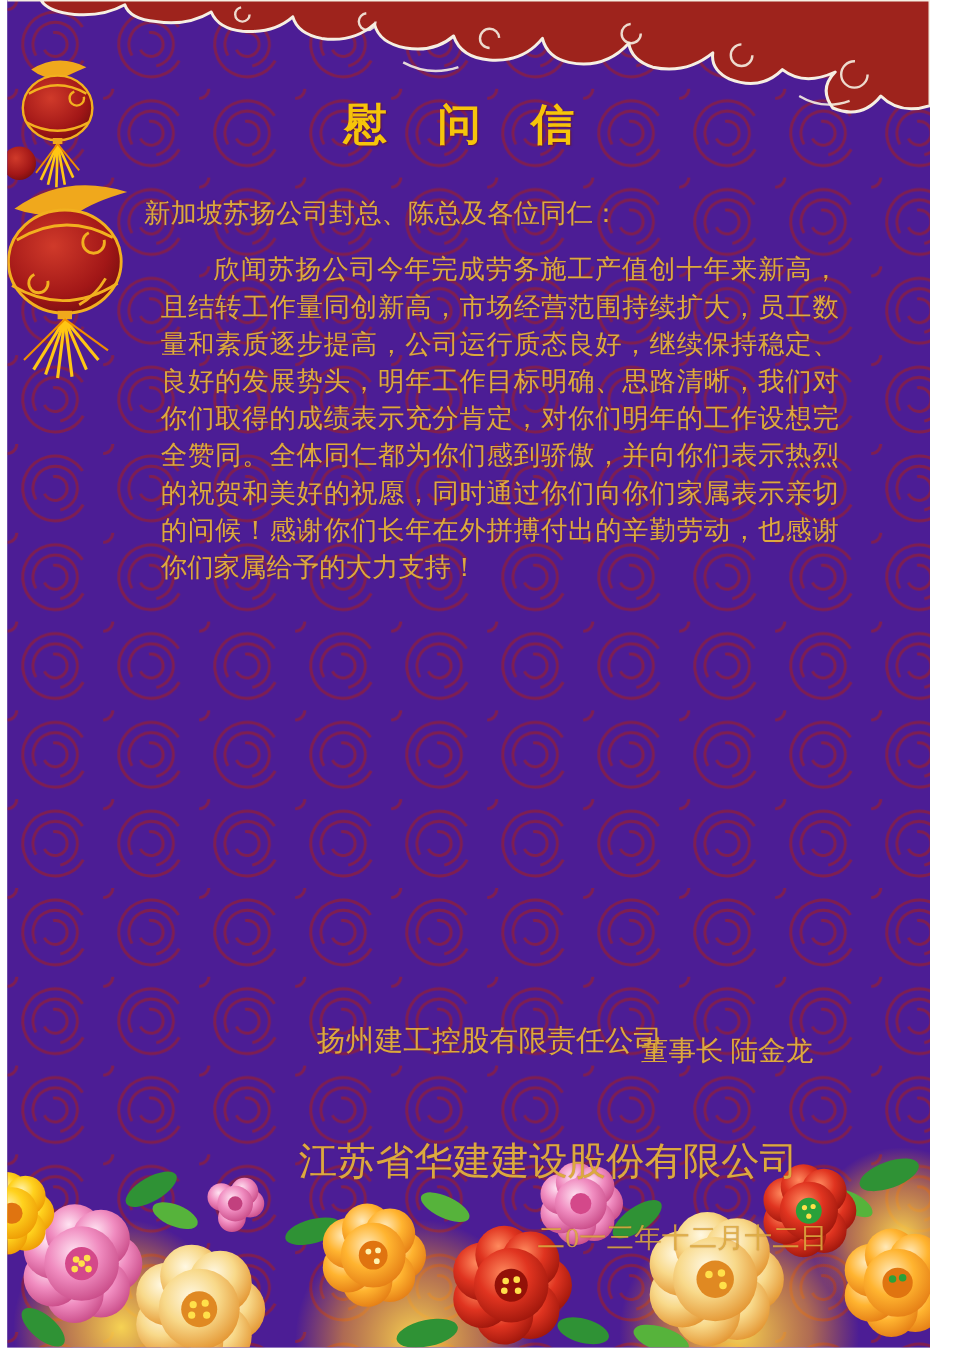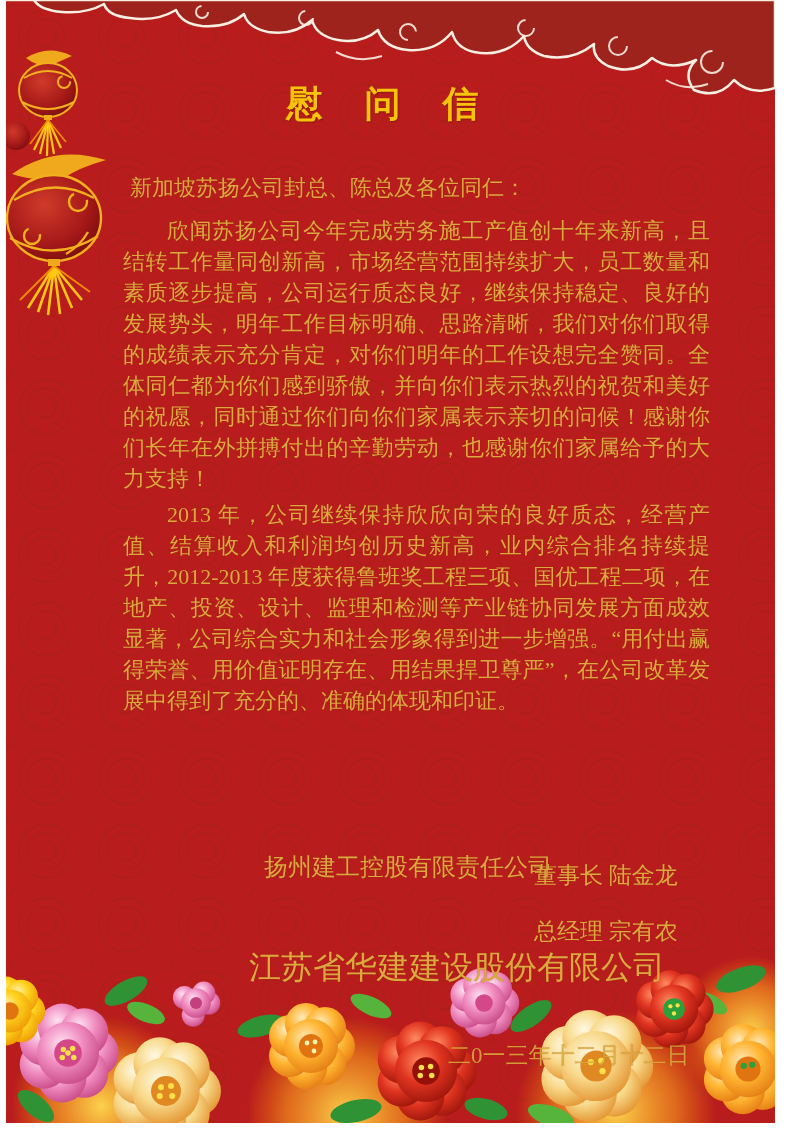--- a/index.html
+++ b/index.html
@@ -3,50 +3,50 @@
 <meta charset="utf-8">
 <style>
   html,body{margin:0;padding:0;}
   body{
     width:800px;height:1130px;position:relative;overflow:hidden;
     background:#ffffff;
     font-family:"Liberation Serif", serif;
   }
   .paper{
     position:absolute;left:6px;top:0;width:769px;height:1123px;
-    background:#b91c1c;overflow:hidden;
+    background:#4c1d95;overflow:hidden;
   }
   .bg-swirl{position:absolute;left:0;top:0;z-index:0;}
   .cloud-band{position:absolute;left:0;top:0;z-index:1;}
   .lanterns{position:absolute;left:0;top:16px;z-index:2;}
   .flowers{position:absolute;left:0;bottom:0;z-index:4;}
 
   .letter-title{
     position:absolute;left:0;top:80px;width:100%;z-index:5;
     text-align:center;font-family:"Liberation Sans", sans-serif;
     font-weight:bold;font-size:36px;letter-spacing:16px;
     color:#f6c40a;text-shadow:1px 1px 1px rgba(110,20,10,.55);
   }
   .letter-body{
     position:absolute;left:112px;top:160px;width:597px;z-index:5;
     color:#dca93f;font-size:22px;line-height:31px;text-align:justify;
     text-shadow:0 0 1px rgba(120,40,10,.45);
   }
-  .letter-body .salutation{margin:12px;text-indent:0;}
-  .letter-body p{margin:5px;text-indent:2em;}
+  .letter-body .salutation{margin:2px;text-indent:0;}
+  .letter-body p{margin:16px;text-indent:2em;}
   .sig{
     position:absolute;z-index:5;color:#dca93f;font-size:23px;white-space:nowrap;
     text-shadow:0 0 1px rgba(120,40,10,.45);
     font-family:Liberation Serif, serif;
   }
   .sig-company1{left:258px;top:851px;font-size:24px;}
   .sig-chairman{left:528px;top:860px;}
   .sig-gm{left:528px;top:916px;}
   .sig-company2{left:243px;top:946px;font-size:32px;}
-  .sig-date{left:442px;top:1040px;z-index:5;opacity:.88;text-align:center;}
+  .sig-date{left:442px;top:1016px;z-index:5;opacity:.88;text-align:center;}
 </style>
 </head>
 <body>
 
 <div class="paper">
 
   <svg class="bg-swirl" width="769" height="1123">
     <defs>
       <pattern id="swirl" width="80" height="74" patternUnits="userSpaceOnUse">
         <g fill="none" stroke="#aa1f16" stroke-width="2.4" opacity="0.55">
@@ -142,26 +142,24 @@
           <path d="M48,250 L84,276"></path>
       </g>
     </g>
   </svg>
 
   <div class="letter-title">慰 问 信</div>
 
   <div class="letter-body">
     <p class="salutation">新加坡苏扬公司封总、陈总及各位同仁：</p>
     <p>欣闻苏扬公司今年完成劳务施工产值创十年来新高，且结转工作量同创新高，市场经营范围持续扩大，员工数量和素质逐步提高，公司运行质态良好，继续保持稳定、良好的发展势头，明年工作目标明确、思路清晰，我们对你们取得的成绩表示充分肯定，对你们明年的工作设想完全赞同。全体同仁都为你们感到骄傲，并向你们表示热烈的祝贺和美好的祝愿，同时通过你们向你们家属表示亲切的问候！感谢你们长年在外拼搏付出的辛勤劳动，也感谢你们家属给予的大力支持！</p>
-    <p>2013 年，公司继续保持欣欣向荣的良好质态，经营产值、结算收入和利润均创历史新高，业内综合排名持续提升，2012-2013 年度获得鲁班奖工程三项、国优工程二项，在地产、投资、设计、监理和检测等产业链协同发展方面成效显著，公司综合实力和社会形象得到进一步增强。“用付出赢得荣誉、用价值证明存在、用结果捍卫尊严”，在公司改革发展中得到了充分的、准确的体现和印证。</p>
   </div>
 
   <div class="sig sig-company1">扬州建工控股有限责任公司</div>
   <div class="sig sig-chairman">董事长 陆金龙</div>
-  <div class="sig sig-gm">总经理 宗有农</div>
   <div class="sig sig-company2">江苏省华建建设股份有限公司</div>
   <div class="sig sig-date">二0一三年十二月十二日</div>
 
   <svg class="flowers" width="769" height="212" viewBox="0 0 769 212">
     <defs>
       <radialGradient id="gPink" cx="40%" cy="35%" r="75%">
         <stop offset="0%" stop-color="#ffe3f2"></stop>
           <stop offset="45%" stop-color="#f08cc0"></stop>
           <stop offset="100%" stop-color="#c2407e"></stop>
       </radialGradient>

